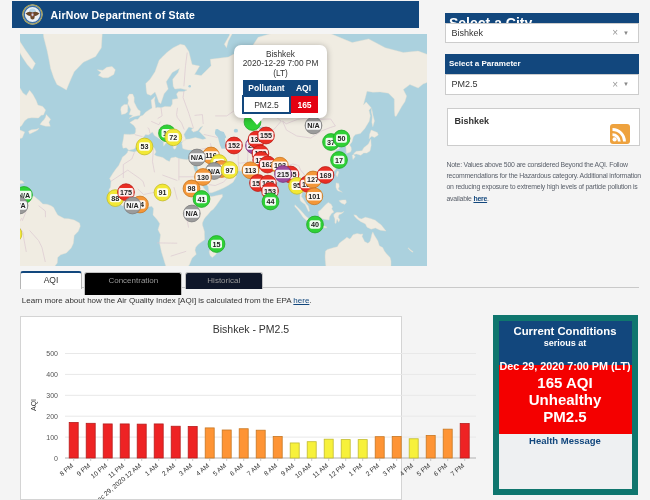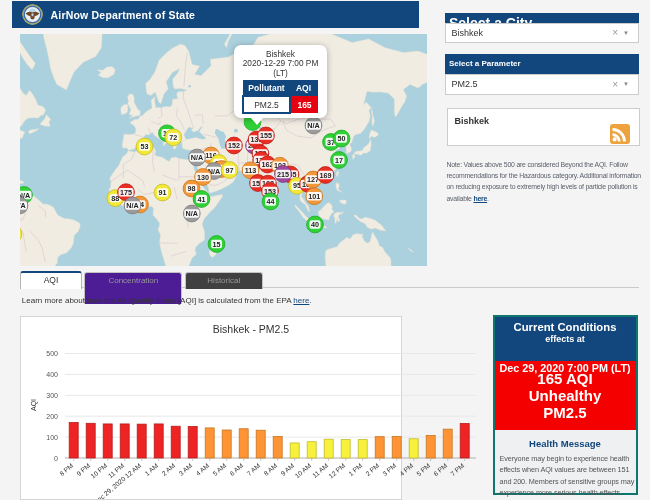--- a/index.html
+++ b/index.html
@@ -381,22 +381,22 @@
     <rect x="0" y="0" width="20" height="20" rx="3" fill="#eea23e"></rect>
     <circle cx="4.6" cy="15.4" r="2.1" fill="#fff"></circle>
     <path d="M2.5,9.3 A8.2,8.2 0 0 1 10.7,17.5 L7.9,17.5 A5.4,5.4 0 0 0 2.5,12.1 Z" fill="#fff"></path>
     <path d="M2.5,4.1 A13.4,13.4 0 0 1 15.9,17.5 L13.1,17.5 A10.6,10.6 0 0 0 2.5,6.9 Z" fill="#fff"></path>
   </svg>
 </div>
 <div class="abs" style="left:446.5px;top:158.5px;width:200px;font-size:6.9px;color:#5b616b;line-height:11.4px;white-space:nowrap;letter-spacing:-0.22px">Note: Values above 500 are considered Beyond the AQI. Follow<br>recommendations for the Hazardous category. Additional information<br>on reducing exposure to extremely high levels of particle pollution is<br>available <a style="color:#12477d;font-weight:bold;text-decoration:underline">here</a>.</div>
 
 <div class="abs" style="left:19.5px;top:287.2px;width:619.5px;border-bottom:1.2px solid #c9c9c9"></div>
 <div class="abs" style="left:20.3px;top:270.5px;width:61.4px;height:18px;background:#fff;border:1px solid #b5b5b5;border-top:2.5px solid #12477d;border-bottom:none;border-radius:3px 3px 0 0;font-size:8.5px;color:#333;text-align:center;line-height:15px;z-index:2">AQI</div>
-<div class="abs" style="left:84.4px;top:271.5px;width:97.9px;height:32px;background:#4c1d95;border:1px solid #c2c2c2;border-bottom:none;border-radius:3px 3px 0 0;font-size:8px;color:#999;text-align:center;line-height:15px">Concentration</div>
-<div class="abs" style="left:184.6px;top:271.5px;width:78.4px;height:17px;background:#404040;border:1px solid #c2c2c2;border-bottom:none;border-radius:3px 3px 0 0;font-size:8px;color:#999;text-align:center;line-height:15px">Historical</div>
+<div class="abs" style="left:84.4px;top:271.5px;width:97.9px;height:23px;background:#000000;border:1px solid #c2c2c2;border-bottom:none;border-radius:3px 3px 0 0;font-size:8px;color:#999;text-align:center;line-height:15px">Concentration</div>
+<div class="abs" style="left:184.6px;top:271.5px;width:78.4px;height:17px;background:#0f172a;border:1px solid #c2c2c2;border-bottom:none;border-radius:3px 3px 0 0;font-size:8px;color:#999;text-align:center;line-height:15px">Historical</div>
 
 <div class="abs" style="left:21.8px;top:295.5px;font-size:8px;color:#333">Learn more about how the Air Quality Index [AQI] is calculated from the EPA <a style="color:#12477d;text-decoration:underline">here</a>.</div>
 
 <div class="abs" style="left:19.5px;top:316px;width:382px;height:184px;background:#fff;border:1px solid #d4d4d4">
 <svg width="460" height="182" viewBox="0 0 460 182" font-family="&quot;Liberation Sans&quot;,sans-serif">
   <text x="230" y="16" font-size="10.5" fill="#333" text-anchor="middle">Bishkek - PM2.5</text>
   <g id="chart">
         <line x1="44" y1="141" x2="455" y2="141" stroke="#b0b0b0" stroke-width="1"></line>
         <text x="37" y="143.5" font-size="7" fill="#555" text-anchor="end">0</text>
         <line x1="44" y1="120.1" x2="455" y2="120.1" stroke="#e8e8e8" stroke-width="1"></line>
@@ -479,22 +479,21 @@
         <rect x="422.2" y="112.158" width="9" height="28.842" fill="#fe9435" stroke="#c77722" stroke-width="0.8"></rect>
         <text x="426.7" y="149.5" font-size="6.6" fill="#333" text-anchor="end" transform="rotate(-40 426.7 149.5)">6 PM</text>
         <line x1="426.7" y1="141" x2="426.7" y2="144" stroke="#b0b0b0" stroke-width="0.7"></line>
         <rect x="439.2" y="106.515" width="9" height="34.485" fill="#ee2324" stroke="#b71d1d" stroke-width="0.8"></rect>
         <text x="443.7" y="149.5" font-size="6.6" fill="#333" text-anchor="end" transform="rotate(-40 443.7 149.5)">7 PM</text>
         <line x1="443.7" y1="141" x2="443.7" y2="144" stroke="#b0b0b0" stroke-width="0.7"></line>
       </g>
 </svg>
 </div>
 
-<div class="abs" style="left:492.5px;top:315px;width:145px;height:180px;border:2px solid #0f766e;background:#eef0f2">
+<div class="abs" style="left:492.5px;top:315px;width:145px;height:180px;border:6px solid #0f766e;background:#eef0f2">
   <div class="navy" style="height:44px;text-align:center;padding-top:4px">
     <div style="font-size:11.3px;font-weight:bold">Current Conditions</div>
-    <div style="font-size:9px;font-weight:bold;margin-top:1px">effects at</div>
-    <div style="font-size:10.8px;font-weight:bold;margin-top:18px">Dec 29, 2020 7:00 PM (LT)</div>
+    <div style="font-size:9px;font-weight:bold;margin-top:1px">serious at</div>
+    <div style="font-size:10.8px;font-weight:bold;margin-top:12px">Dec 29, 2020 7:00 PM (LT)</div>
   </div>
   <div style="height:68.5px;background:#f40000;color:#fff;text-align:center;font-weight:bold;font-size:15px;line-height:17px;padding-top:9px">165 AQI<br>Unhealthy<br>PM2.5</div>
-  <div style="text-align:center;font-size:9.5px;font-weight:bold;color:#12477d;padding-top:8px">Health Message</div>
-  <div style="font-size:7.3px;color:#555;padding:4px 0 0 5px;line-height:11.6px;white-space:nowrap;letter-spacing:-0.12px">Everyone may begin to experience health<br>effects when AQI values are between 151<br>and 200. Members of sensitive groups may<br>experience more serious health effects.</div>
+  <div style="text-align:center;font-size:9.5px;font-weight:bold;color:#12477d;padding-top:1px">Health Message</div>
 </div>
 
 </body></html>

